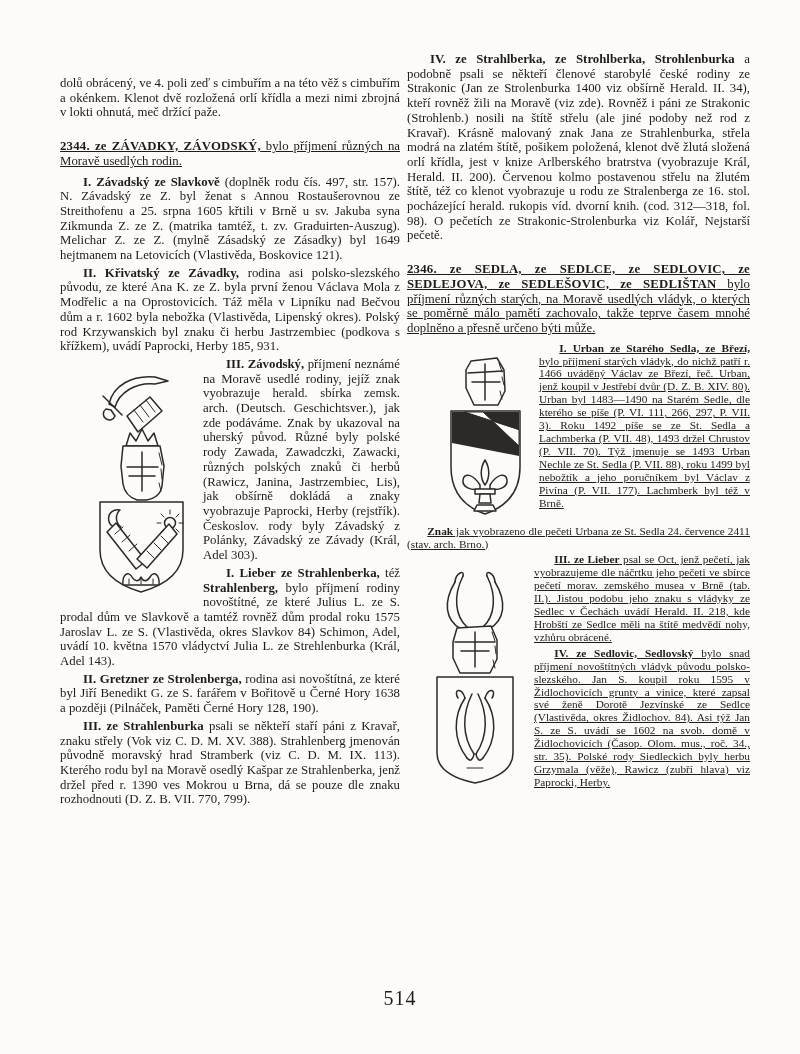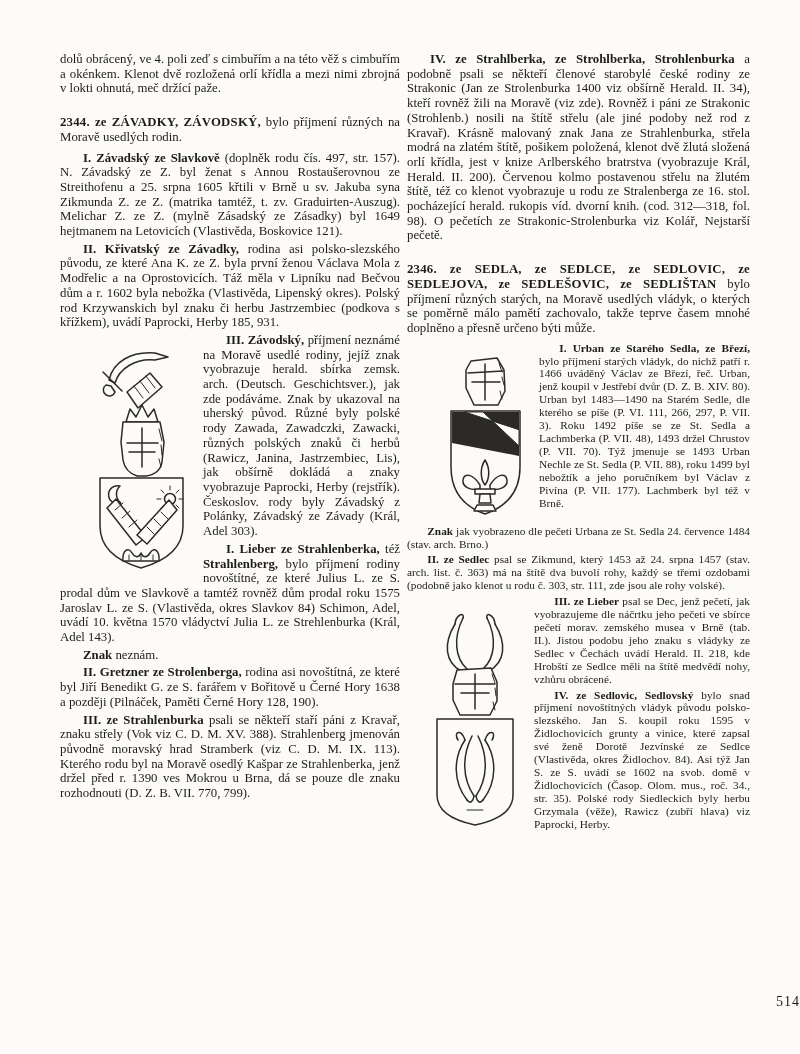--- a/index.html
+++ b/index.html
@@ -17,45 +17,45 @@
     padding:52px 50px 0 60px;
   }
   .col{
     width:340px;
     font-size:12.8px;
     line-height:14.7px;
     text-align:justify;
   }
   .col.right{width:343px;}
   p.par{margin:0 0 3px 0;padding:0;text-indent:1.8em;}
-  p.par.flush{text-indent:0;}
-  p.head{margin:19px 0 6px 0;text-indent:0;}
+  p.par.flush{text-indent:0;margin-top:24px;}
+  p.head{margin:19px 0 6px 0;text-indent:0;text-decoration:underline;}
   p.head b{letter-spacing:.2px;}
   .clear{clear:both;}
   .petit{font-size:11.3px;line-height:12.9px;}
-  .petit p.par{margin:0 0 3px 0;}
+  .petit p.par{margin:0 0 3px 0;text-decoration:underline;}
   b{font-weight:bold;}
   .art{
     float:left;
     shape-margin:6px;
   }
   .art svg{display:block;}
   .art-zavodsky{margin:14px 13px 4px 33px;}
   .art-urban{margin:13px 14px 4px 40px;}
   .art-sedlec{margin:13px 15px 4px 24px;}
   .lineart{stroke:#2b2a27;fill:none;stroke-width:1.5;stroke-linecap:round;stroke-linejoin:round;}
   .lineart .fillw{fill:#fcfbf7;}
   .lineart .fillb{fill:#2b2a27;stroke:none;}
   .lineart .thin{stroke-width:1;}
   .page-number{
     position:absolute;
     left:0;right:0;
     bottom:44px;
-    text-align:right;
-    font-size:14px;
+    text-align:center;
+    font-size:20px;
     letter-spacing:1px;
   }
 </style>
 </head>
 <body>
 
 <div class="sheet">
   <div class="columns">
 
     <div class="col left">
@@ -102,21 +102,20 @@
               <path class="thin" d="M36,208 v5 M48,207 v6 M60,208 v5"></path>
             </g>
           </svg>
         </span>
         <b>III. Závodský,</b><span> příjmení neznámé na Moravě usedlé rodiny, jejíž znak vyobrazuje herald. sbírka zemsk. arch. (Deutsch. Geschichtsver.), jak zde podáváme. Znak by ukazoval na uherský původ. Různé byly polské rody Zawada, Zawadczki, Zawacki, různých polských znaků či herbů (Rawicz, Janina, Jastrzembiec, Lis), jak obšírně dokládá a znaky vyobrazuje Paprocki, Herby (rejstřík). Českoslov. rody byly Závadský z Polánky, Závadský ze Závady (Král, Adel 303).</span>
       </p>
 
 
       <p class="par"><b>I. Lieber ze Strahlenberka,</b><span> též </span><b>Strahlenberg,</b><span> bylo příjmení rodiny novoštítné, ze které Julius L. ze S. prodal dům ve Slavkově a tamtéž rovněž dům prodal roku 1575 Jaroslav L. ze S. (Vlastivěda, okres Slavkov 84) Schimon, Adel, uvádí 10. května 1570 vládyctví Julia L. ze Strehlenburka (Král, Adel 143).</span></p>
 
-      <p class="par"><b>Znak</b><span> neznám.</span></p>
 
       <p class="par"><b>II. Gretzner ze Strolenberga,</b><span> rodina asi novoštítná, ze které byl Jiří Benedikt G. ze S. farářem v Bořitově u Černé Hory 1638 a později (Pilnáček, Paměti Černé Hory 128, 190).</span></p>
 
       <p class="par"><b>III. ze Strahlenburka</b><span> psali se někteří staří páni z Kravař, znaku střely (Vok viz C. D. M. XV. 388). Strahlenberg jmenován původně moravský hrad Stramberk (viz C. D. M. IX. 113). Kterého rodu byl na Moravě osedlý Kašpar ze Strahlenberka, jenž držel před r. 1390 ves Mokrou u Brna, dá se pouze dle znaku rozhodnouti (D. Z. B. VII. 770, 799).</span></p>
 
     </div>
 
     <div class="col right">
 
       <p class="par"><b>IV. ze Strahlberka, ze Strohlberka, Strohlenburka</b><span> a podobně psali se někteří členové starobylé české rodiny ze Strakonic (Jan ze Strolenburka 1400 viz obšírně Herald. II. 34), kteří rovněž žili na Moravě (viz zde). Rovněž i páni ze Strakonic (Strohlenb.) nosili na štítě střelu (ale jiné podoby než rod z Kravař). Krásně malovaný znak Jana ze Strahlenburka, střela modrá na zlatém štítě, pošikem položená, klenot dvě žlutá složená orlí křídla, jest v knize Arlberského bratrstva (vyobrazuje Král, Herald. II. 200). Červenou kolmo postavenou střelu na žlutém štítě, též co klenot vyobrazuje u rodu ze Stralenberga ze 16. stol. pocházející herald. rukopis víd. dvorní knih. (cod. 312—318, fol. 98). O pečetích ze Strakonic-Strolenburka viz Kolář, Nejstarší pečetě.</span></p>
@@ -145,23 +144,22 @@
                 <path class="fillw" d="M43,130 C50,119 59,117 60,125 C61,132 52,136 43,134 Z"></path>
                 <path class="fillw" d="M28,134 H48 V139 H28 Z"></path>
                 <path class="fillw" d="M33,139 L32,148 H44 L43,139 Z"></path>
                 <path class="fillw" d="M30,150 H46 L49,156 H27 Z"></path>
               </g>
             </svg>
           </span>
           <b>I. Urban ze Starého Sedla, ze Březí,</b><span> bylo příjmení starých vládyk, do nichž patří r. 1466 uváděný Václav ze Březí, řeč. Urban, jenž koupil v Jestřebí dvůr (D. Z. B. XIV. 80). Urban byl 1483—1490 na Starém Sedle, dle kterého se píše (P. VI. 111, 266, 297, P. VII. 3). Roku 1492 píše se ze St. Sedla a Lachmberka (P. VII. 48), 1493 držel Chrustov (P. VII. 70). Týž jmenuje se 1493 Urban Nechle ze St. Sedla (P. VII. 88), roku 1499 byl nebožtík a jeho poručníkem byl Václav z Pivína (P. VII. 177). Lachmberk byl též v Brně.</span>
         </p>
 
-        <p class="par clear"><b>Znak</b><span> jak vyobrazeno dle pečeti Urbana ze St. Sedla 24. července 1484 (stav. arch. Brno.)</span></p>
-
-        <p class="par"><b>II. ze Sedlec</b><span> psal se Zikmund, který 1453 až 24. srpna 1457 (stav. arch. list. č. 363) má na štítě dva buvolí rohy, každý se třemi ozdobami (podobně jako klenot u rodu č. 303, str. 111, zde jsou ale rohy volské).</span></p>
+        <p class="par clear"><b>Znak</b><span> jak vyobrazeno dle pečeti Urbana ze St. Sedla 24. července 2411 (stav. arch. Brno.)</span></p>
+
 
         <p class="par">
           <span class="art art-sedlec">
             <svg width="88" height="220" viewBox="0 0 88 220">
               <g class="lineart">
 
                 <path d="M24,16 C12,36 14,54 30,63"></path>
                 <path d="M32,10 C22,30 24,50 36,61"></path>
                 <path d="M24,16 C25,6 34,4 32,10"></path>
                 <path d="M30,63 L36,61"></path>
@@ -182,21 +180,21 @@
                 <path d="M34,132 C30,120 22,124 27,132"></path>
                 <path d="M36,192 C39,196 42,194 43,188"></path>
                 <path d="M54,132 C66,150 66,174 52,192"></path>
                 <path d="M47,128 C57,148 57,170 45,188"></path>
                 <path d="M54,132 C58,120 66,124 61,132"></path>
                 <path d="M52,192 C49,196 46,194 45,188"></path>
                 <path class="thin" d="M36,202 H52"></path>
               </g>
             </svg>
           </span>
-          <b>III. ze Lieber</b><span> psal se Dec, jenž pečetí, jak vyobrazujeme dle náčrtku jeho pečeti ve sbírce pečetí morav. zemského musea v Brně (tab. II.). Jistou podobu jeho znaku s vládyky ze Sedlec v Čechách uvádí Herald. II. 218, kde Hrobští ze Sedlce měli na štítě medvědí nohy, vzhůru obrácené.</span>
+          <b>III. ze Lieber</b><span> psal se Oct, jenž pečetí, jak vyobrazujeme dle náčrtku jeho pečeti ve sbírce pečetí morav. zemského musea v Brně (tab. II.). Jistou podobu jeho znaku s vládyky ze Sedlec v Čechách uvádí Herald. II. 218, kde Hrobští ze Sedlce měli na štítě medvědí nohy, vzhůru obrácené.</span>
         </p>
 
         <p class="par"><b>IV. ze Sedlovic, Sedlovský</b><span> bylo snad příjmení novoštítných vládyk původu polsko-slezského. Jan S. koupil roku 1595 v Židlochovicích grunty a vinice, které zapsal své ženě Dorotě Jezvínské ze Sedlce (Vlastivěda, okres Židlochov. 84). Asi týž Jan S. ze S. uvádí se 1602 na svob. domě v Židlochovicích (Časop. Olom. mus., roč. 34., str. 35). Polské rody Siedleckich byly herbu Grzymala (věže), Rawicz (zubří hlava) viz Paprocki, Herby.</span></p>
 
       </div>
     </div>
   </div>
 
   <div class="page-number">514</div>
 </div>

